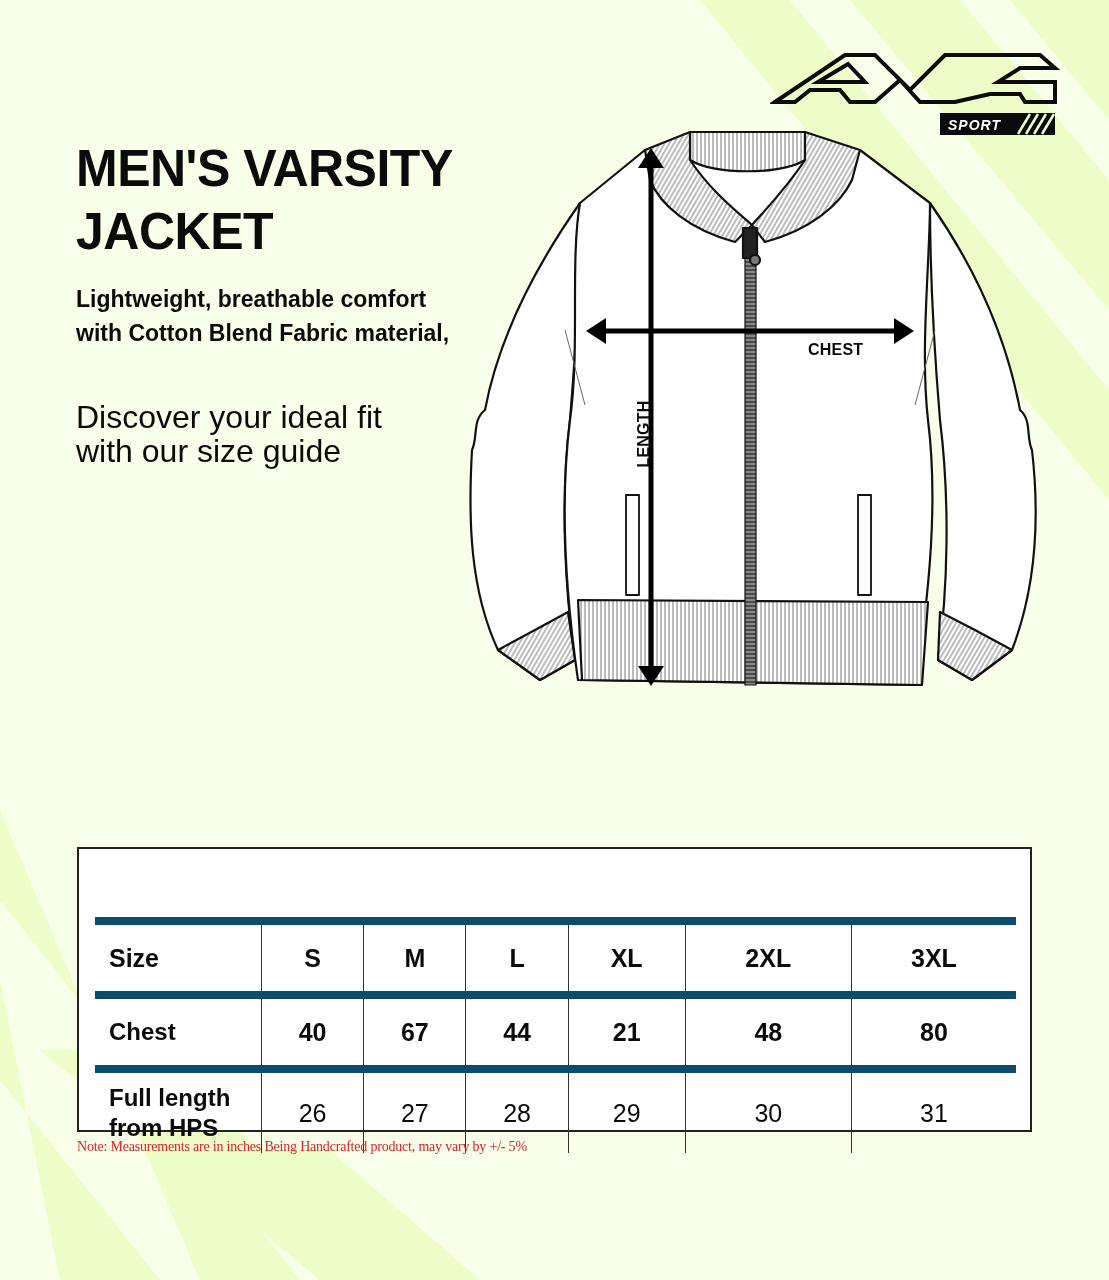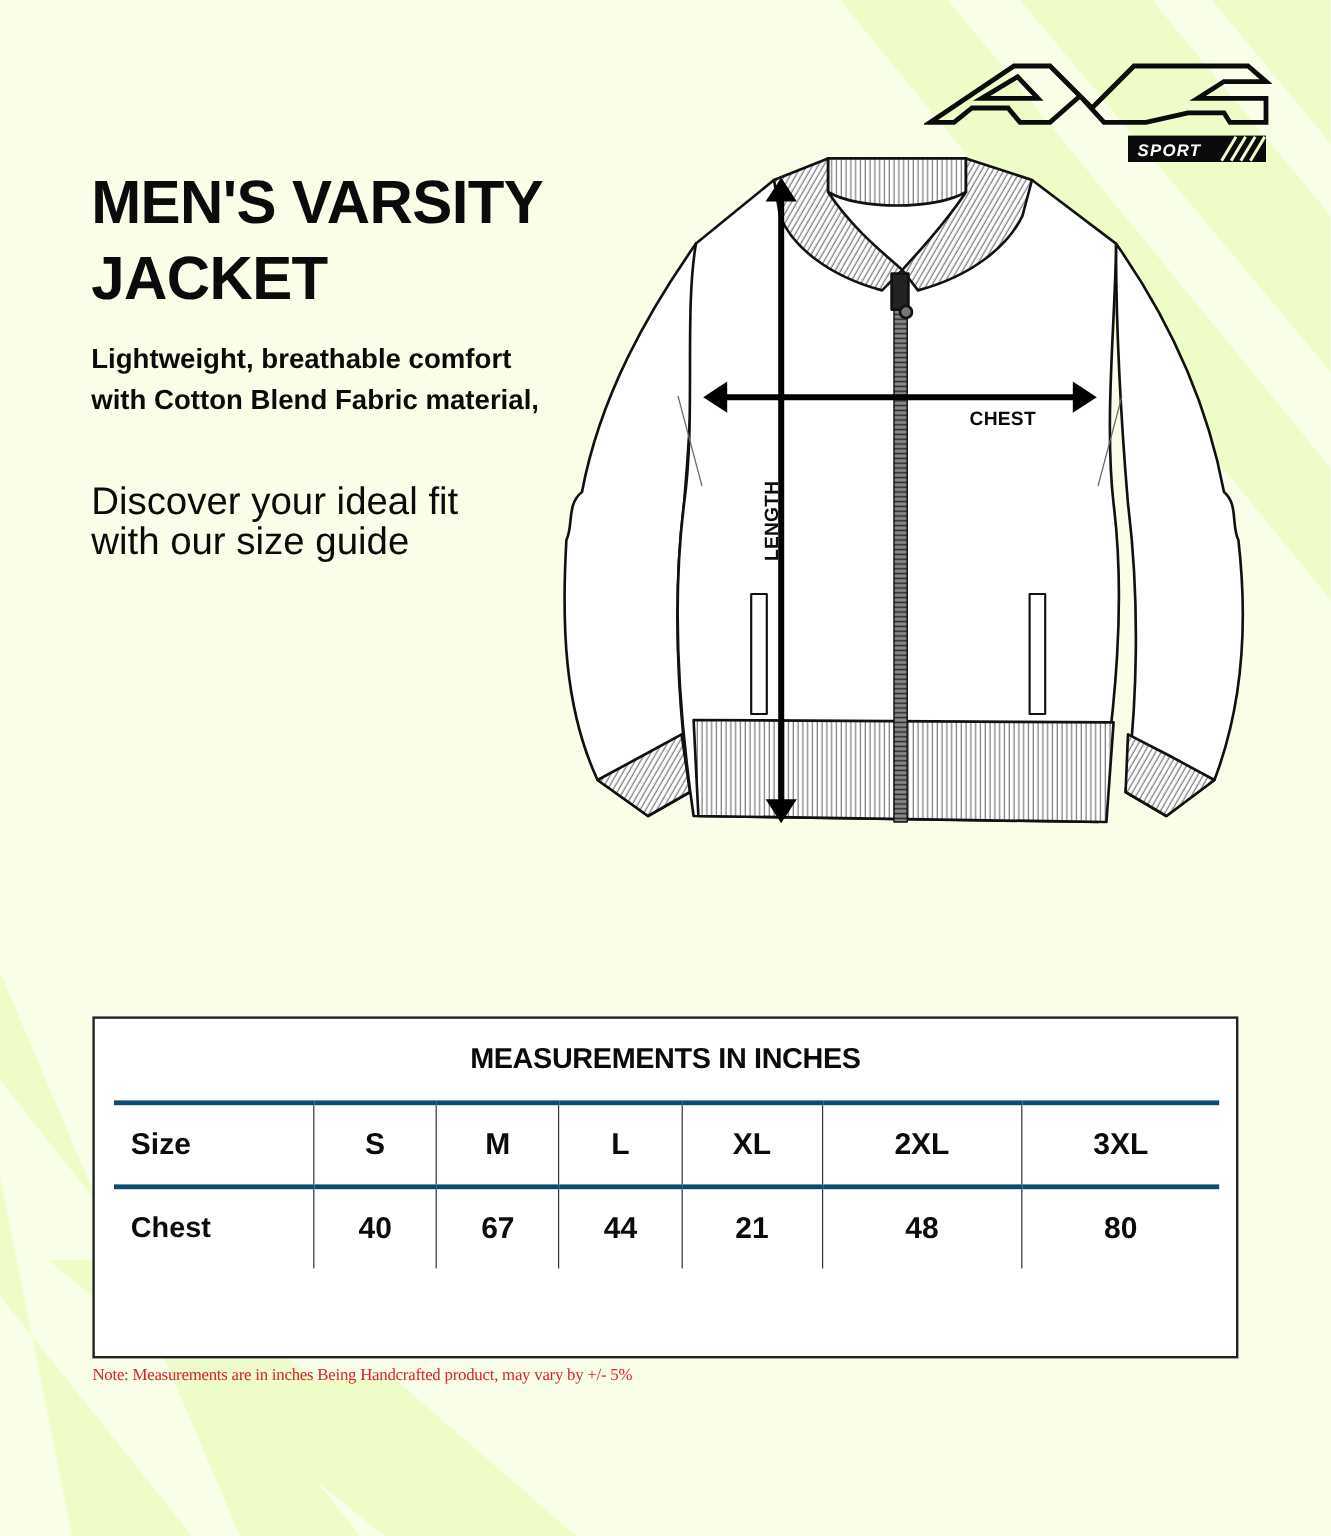--- a/index.html
+++ b/index.html
@@ -37,21 +37,21 @@
       background: #ffffff; border: 2px solid #222; box-sizing: border-box;
     }
     .table-title {
       position: absolute; left: 0; right: 0; top: 20px; text-align: center;
       font-size: 24px; font-weight: 700; letter-spacing: -0.3px;
     }
     table.size-table {
       position: absolute; left: 16px; top: 68px; width: 921px; border-collapse: collapse;
     }
     table.size-table th, table.size-table td {
-      border-top: 4px solid #0c4a6e; border-left: 1.5px solid #333;
+      border-top: 8px solid #0c4a6e; border-left: 1.5px solid #333;
       text-align: center; font-size: 25px; padding: 0;
     }
     table.size-table tr > *:first-child { border-left: none; text-align: left; padding-left: 14px; font-weight: 700; }
     table.size-table th { font-weight: 700; height: 66px; }
     table.size-table tr.row-chest td { height: 66px; font-weight: 700; }
     table.size-table tr.row-length td { height: 80px; font-weight: 400; line-height: 30px; }
     table.size-table tr.row-chest td:first-child,
     table.size-table tr.row-length td:first-child { font-weight: 700; font-size: 24px; }
     .col-first { width: 152px; }
     .note {
@@ -153,38 +153,46 @@
     <line x1="191" y1="42" x2="191" y2="552"></line>
     <polygon points="191,28 178,48 204,48" stroke="none"></polygon>
     <polygon points="191,566 178,546 204,546" stroke="none"></polygon>
   </g>
 </svg>
 
 <div class="chest-label">CHEST</div>
 <div class="length-label">LENGTH</div>
 
 <div class="table-wrap">
-  <div class="table-title">MEASUREMENTS IN INCHES</div>
   <table class="size-table">
     <tbody>
         <tr>
       <th class="col-first">Size</th>
       <th>S</th>
       <th>M</th>
       <th>L</th>
       <th>XL</th>
       <th>2XL</th>
       <th>3XL</th>
     </tr>
     <tr class="row-chest">
       <td>Chest</td>
       <td>40</td>
       <td>67</td>
       <td>44</td>
       <td>21</td>
       <td>48</td>
       <td>80</td>
     </tr>
+    <tr class="row-length">
+      <td>Full length from HPS</td>
+      <td>26</td>
+      <td>27</td>
+      <td>28</td>
+      <td>29</td>
+      <td>30</td>
+      <td>31</td>
+    </tr>
   </tbody>
     </table>
 </div>
 
 <p class="note">Note: Measurements are in inches Being Handcrafted product, may vary by +/- 5%</p>
 
 </body></html>

